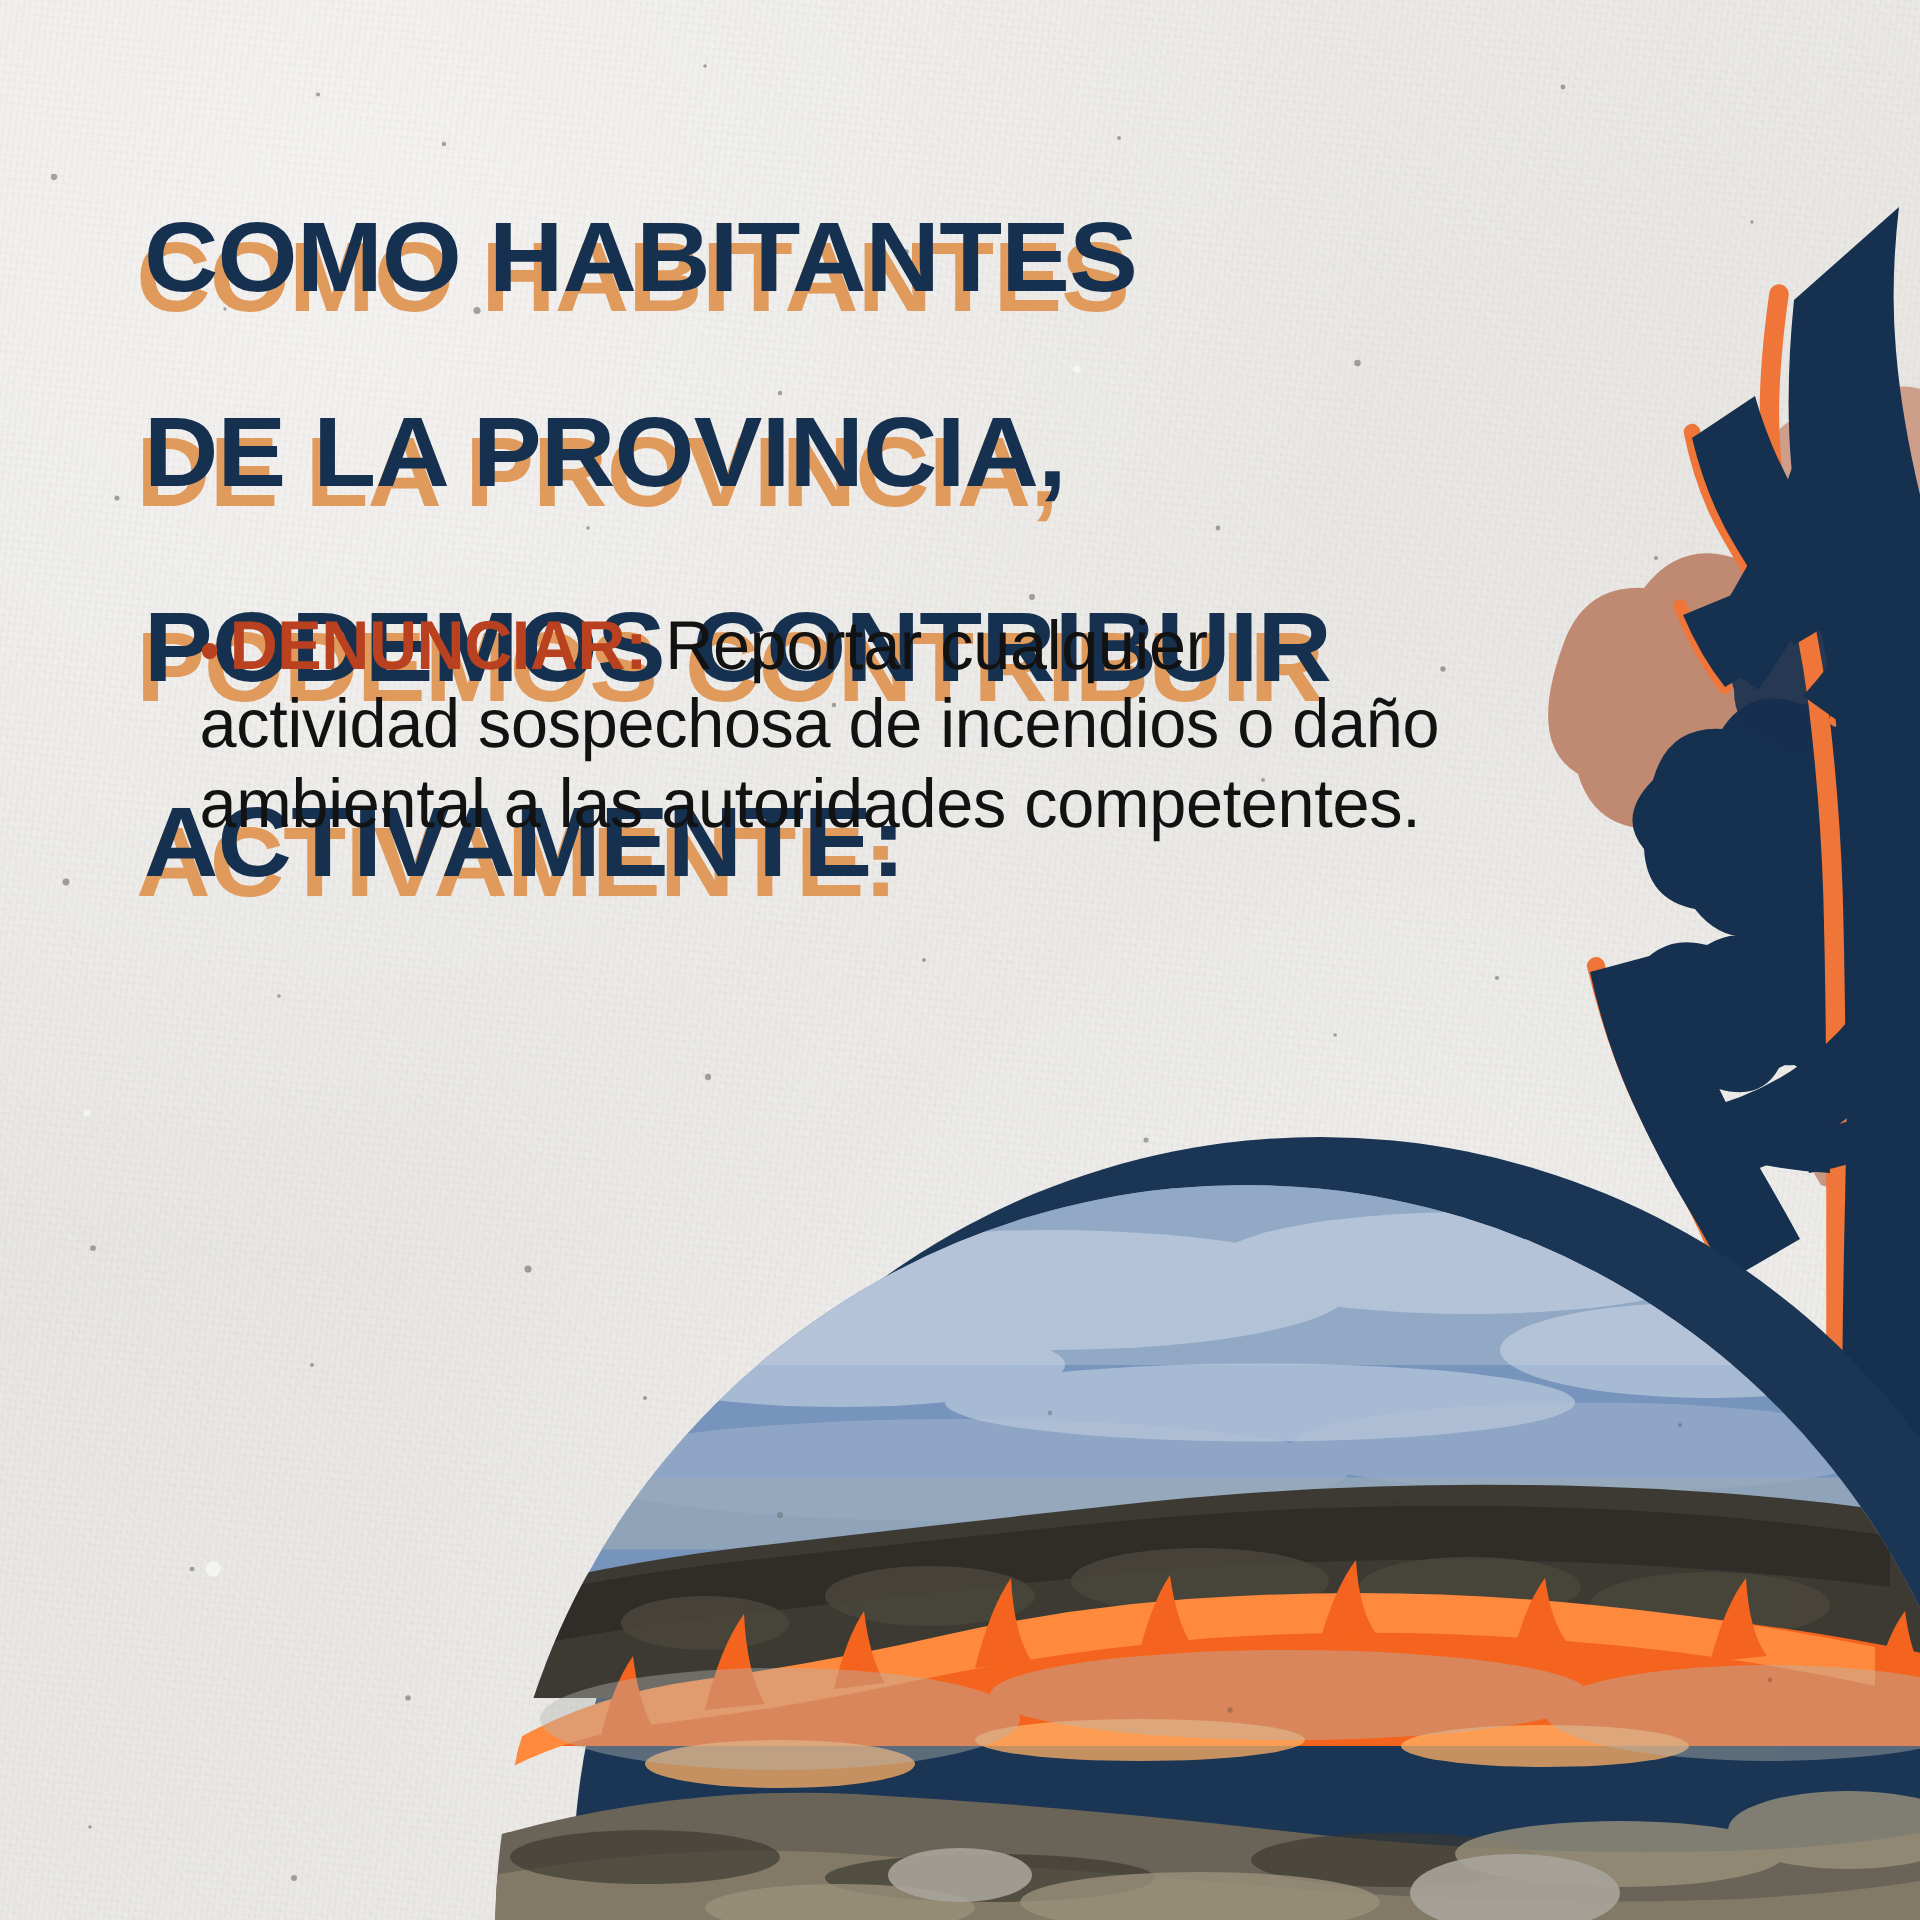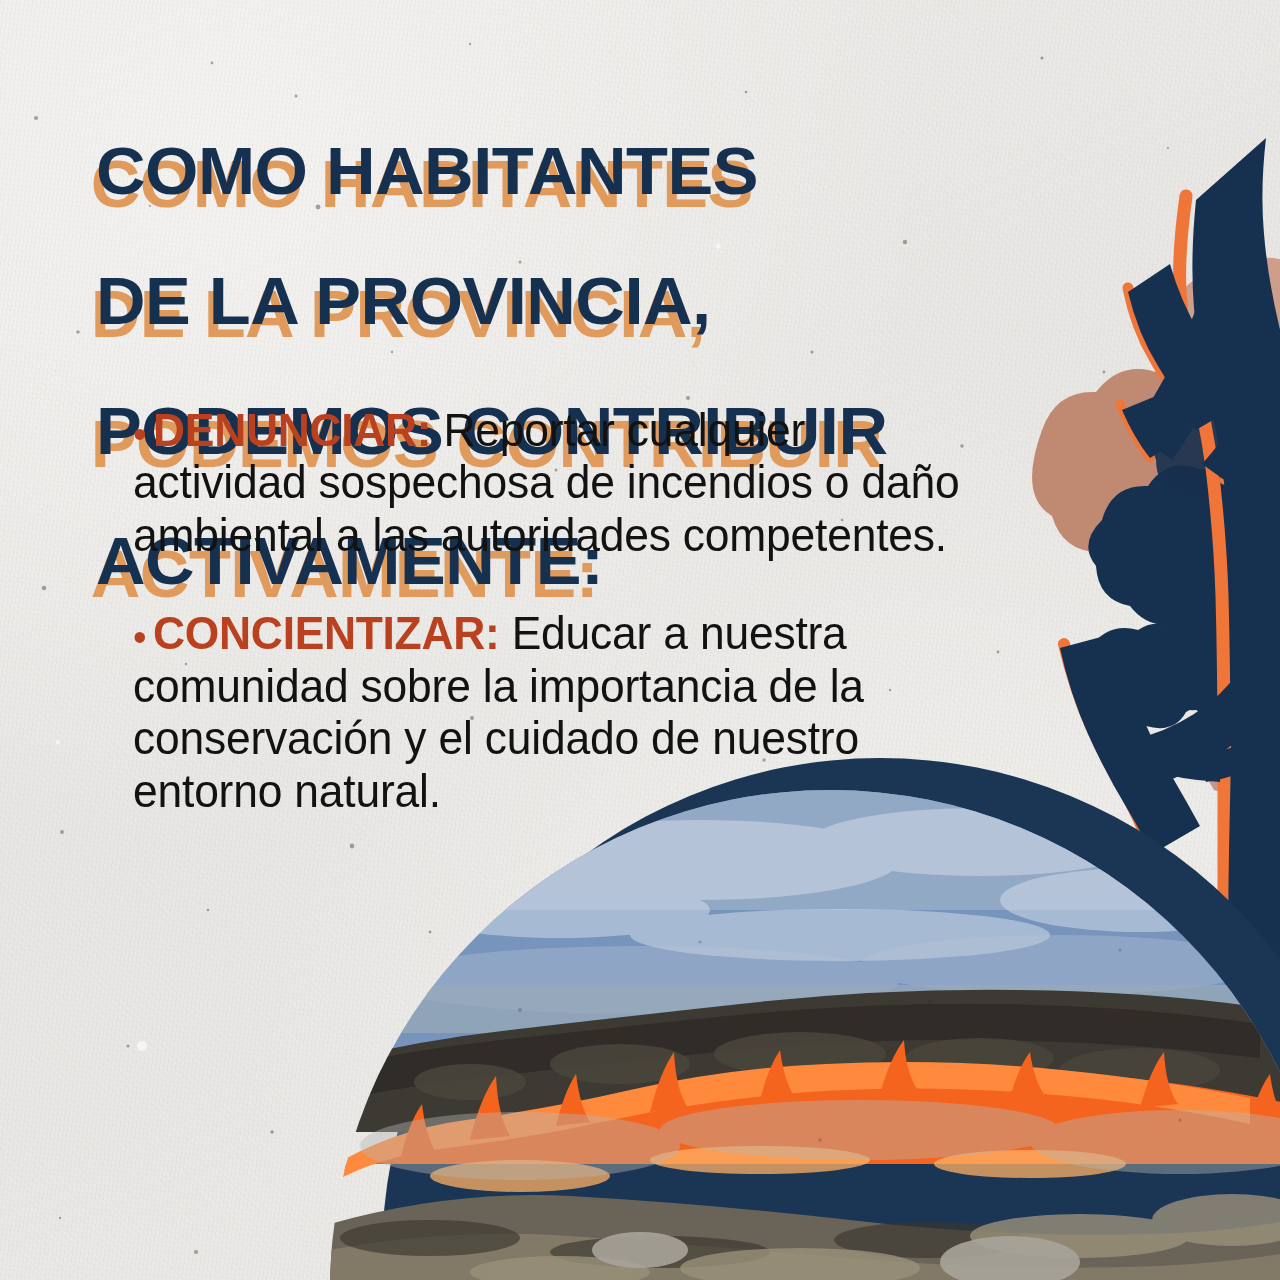--- a/index.html
+++ b/index.html
@@ -331,21 +331,16 @@
   </div>
 
   <div class="bullets">
 
     <div class="bullet bullet--1">
       <p>
         <span class="b-dot">•</span><span class="b-label">DENUNCIAR:</span><span class="b-rest"> Reportar cualquier actividad sospechosa de incendios o daño ambiental a las autoridades competentes.</span>
       </p>
     </div>
 
-    <div class="bullet bullet--2">
-      <p>
-        <span class="b-dot">•</span><span class="b-label">CONCIENTIZAR:</span><span class="b-rest"> Educar a nuestra comunidad sobre la importancia de la conservación y el cuidado de nuestro entorno natural.</span>
-      </p>
-    </div>
 
   </div>
 
 </div>
 
 </body></html>

